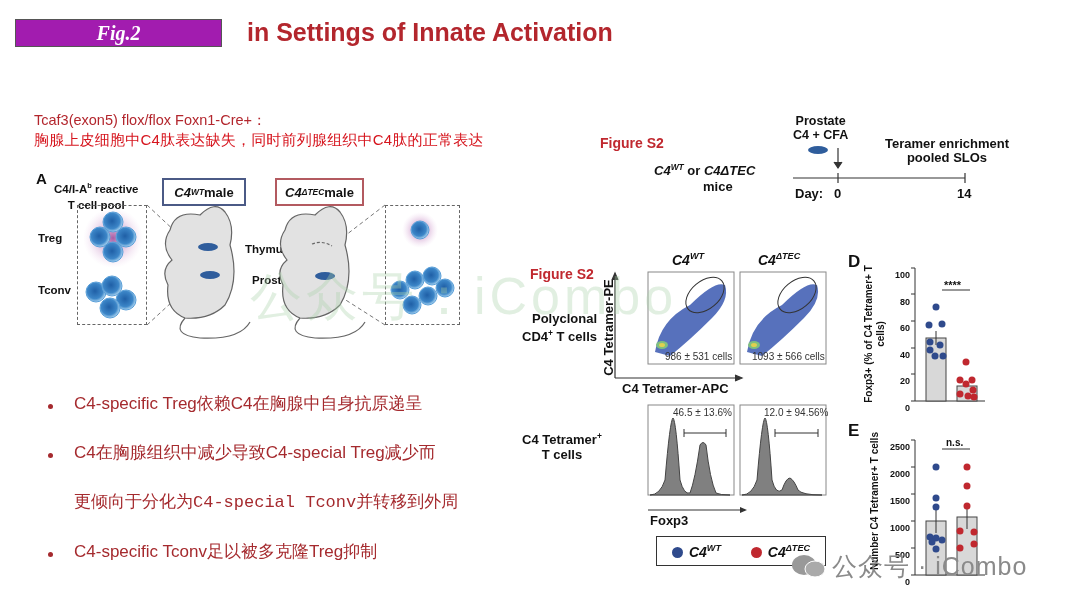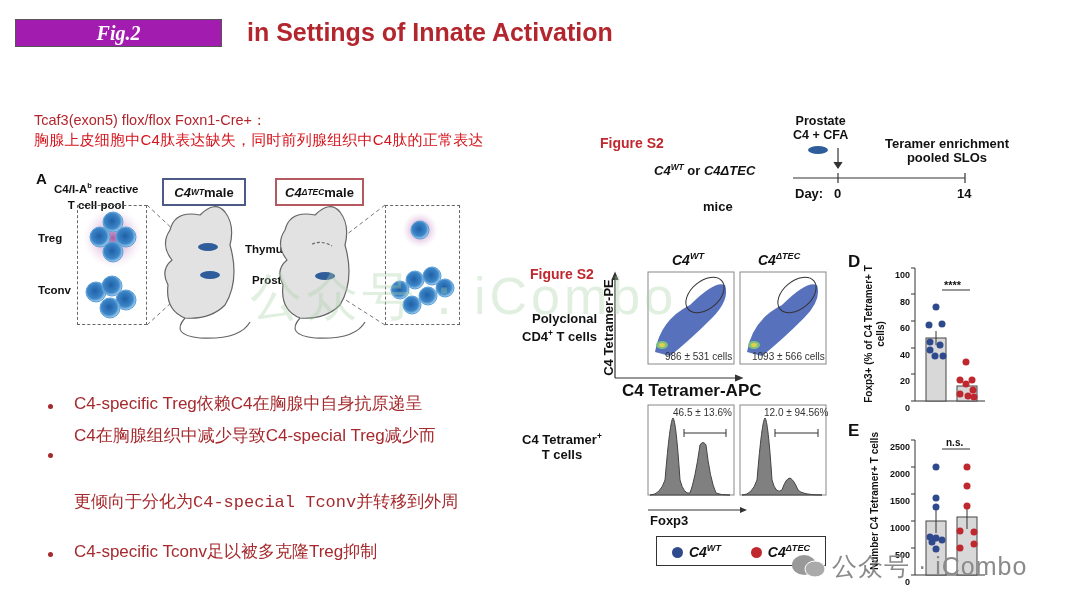--- a/index.html
+++ b/index.html
@@ -245,56 +245,56 @@
     </g>
   </g>
 </svg>
 
 <div class="abs watermark">公众号：iCombo</div>
 
 <div class="abs bullets">
   <div class="dot" style="top:12px;"></div>
   <div class="row" style="left:26px;top:0;">C4-specific Treg依赖C4在胸腺中自身抗原递呈</div>
   <div class="dot" style="top:61px;"></div>
-  <div class="row" style="left:26px;top:32px;">C4在胸腺组织中减少导致C4-special Treg减少而</div>
+  <div class="row" style="left:26px;top:49px;">C4在胸腺组织中减少导致C4-special Treg减少而</div>
   <div class="row" style="left:26px;top:98px;font-family:Liberation Mono, monospace;">更倾向于分化为C4-special Tconv并转移到外周</div>
   <div class="dot" style="top:160px;"></div>
   <div class="row" style="left:26px;top:148px;">C4-specific Tconv足以被多克隆Treg抑制</div>
 </div>
 
 <div class="abs figS2" style="left:600px;top:113px;">Figure S2</div>
 <div class="abs t12" style="left:793px;top:114px;text-align:center;line-height:14px;">
   <span>Prostate</span><br>
   <span>C4 + CFA</span>
 </div>
 <div class="abs t12" style="left:885px;top:137px;text-align:center;line-height:14px;font-size:13px;">
   <span>Teramer enrichment</span><br>
   <span>pooled SLOs</span>
 </div>
 <div class="abs t12" style="left:654px;top:162px;font-size:13px;">
   <i>C4</i><sup><i>WT</i></sup><span> or </span><i>C4</i><i>ΔTEC</i>
 </div>
-<div class="abs t12" style="left:703px;top:179px;font-size:13px;margin-top:20px;">mice</div>
+<div class="abs t12" style="left:703px;top:179px;font-size:13px;">mice</div>
 <div class="abs t12" style="left:795px;top:186px;font-size:13px;">Day:</div>
 <div class="abs t12" style="left:834px;top:186px;font-size:13px;">0</div>
 <div class="abs t12" style="left:957px;top:186px;font-size:13px;">14</div>
 
 <div class="abs figS2" style="left:530px;top:244px;">Figure S2</div>
 <div class="abs t12" style="left:672px;top:251px;font-size:14px;">
   <i>C4</i><sup><i>WT</i></sup>
 </div>
 <div class="abs t12" style="left:758px;top:251px;font-size:14px;">
   <i>C4</i><sup><i>ΔTEC</i></sup>
 </div>
 <div class="abs t12" style="left:522px;top:311px;text-align:right;line-height:15px;font-size:13px;">
   <span>Polyclonal</span><br>
   <span>CD4</span><sup>+</sup><span> T cells</span>
 </div>
 <div class="abs t12" style="left:548px;top:320px;transform:rotate(-90deg);transform-origin:center;width:120px;text-align:center;font-size:13px;">C4 Tetramer-PE</div>
-<div class="abs t12" style="left:622px;top:381px;font-size:17px;text-align:center;">C4 Tetramer-APC</div>
+<div class="abs t12" style="left:622px;top:381px;font-size:13px;text-align:center;">C4 Tetramer-APC</div>
 <div class="abs t11" style="left:665px;top:351px;color:#333;font-size:10px;">986 ± 531 cells</div>
 <div class="abs t11" style="left:752px;top:351px;color:#333;font-size:10px;">1093 ± 566 cells</div>
 <div class="abs t12" style="left:522px;top:429px;text-align:center;line-height:15px;font-size:13px;">
   <span>C4 Tetramer</span><sup>+</sup><br>
   <span>T cells</span>
 </div>
 <div class="abs t11" style="left:673px;top:407px;color:#333;font-size:10px;">46.5 ± 13.6%</div>
 <div class="abs t11" style="left:764px;top:407px;color:#333;font-size:10px;">12.0 ± 94.56%</div>
 <div class="abs t12" style="left:650px;top:513px;font-size:13px;">Foxp3</div>
 

